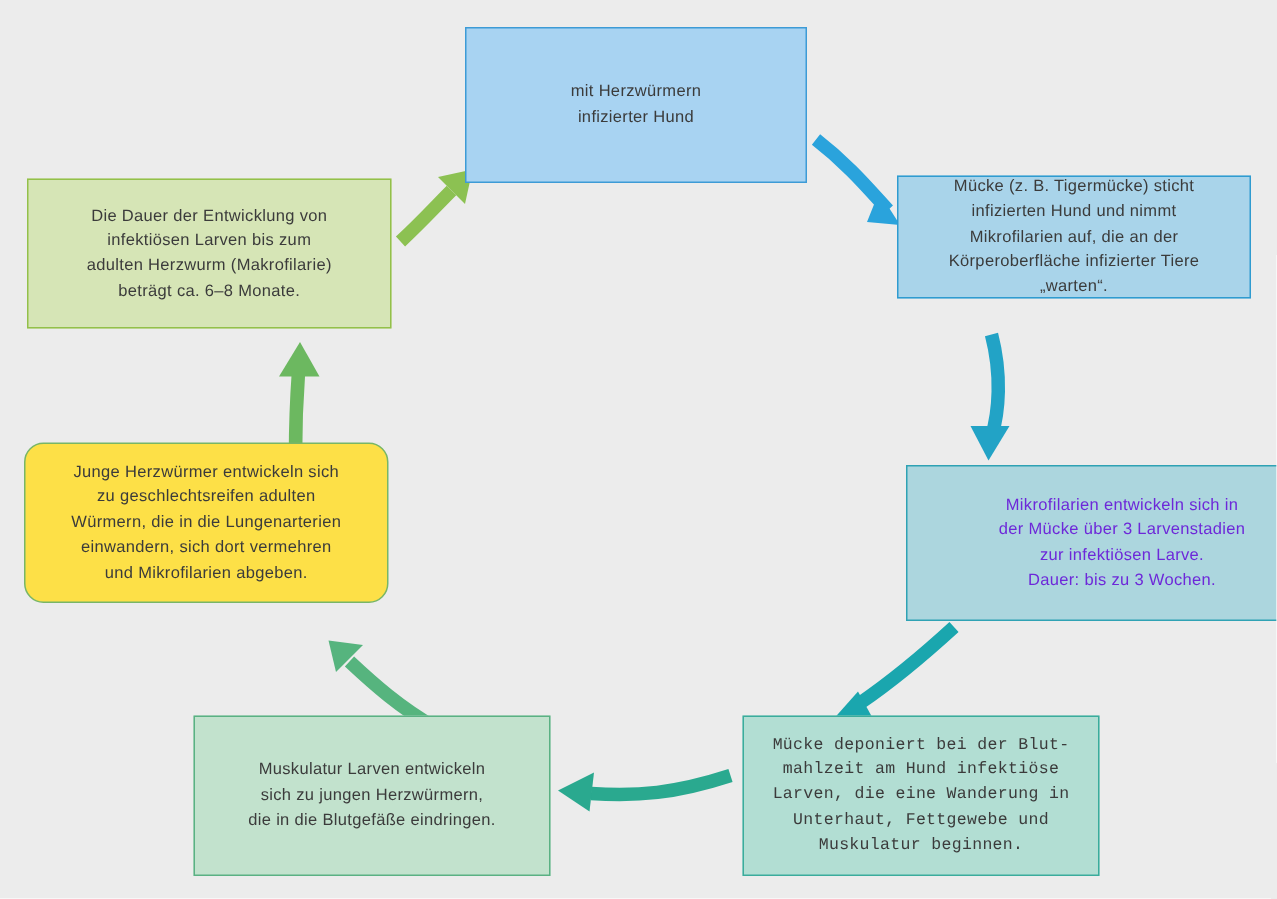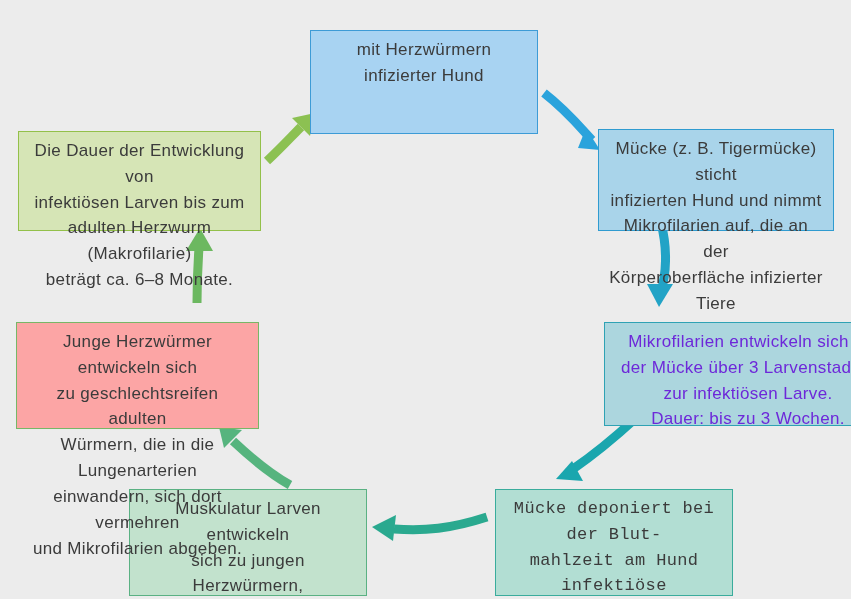--- a/index.html
+++ b/index.html
@@ -22,30 +22,29 @@
     width: 851px;
     height: 599px;
     pointer-events: none;
   }
   .node {
     position: absolute;
     box-sizing: border-box;
     border-style: solid;
     border-width: 1.5px;
     display: flex;
-    align-items: flex-start;
+    align-items: center;
     justify-content: center;
     text-align: center;
     color: #3b3b3b;
-    font-size: 17px;
+    font-size: 11px;
     line-height: 1.52;
     letter-spacing: 0.02em;
     padding: 6px 10px;
     z-index: 2;
-    margin-top: 12px;
   }
   .node .txt {
     display: block;
     white-space: pre-line;
   }
 </style>
 </head>
 <body>
 
 <div id="canvas" style="background: rgb(236, 236, 236);">
@@ -78,21 +77,21 @@
       <g>
         <path d="M 267 161 C 281 148 291 137 301 127" stroke="#8cc152" stroke-width="9" stroke-linecap="butt" fill="none"></path>
         <polygon points="315 113, 310 136, 292 118" fill="#8cc152"></polygon>
       </g>
     </svg>
 
   <div class="node" style="left: 310px; top: 18px; width: 228px; height: 104px; background: rgb(168, 211, 242); border-color: rgb(61, 155, 214); color: rgb(59, 59, 59);">
     <span class="txt">mit Herzwürmern
 infizierter Hund</span>
   </div>
-  <div class="node" style="left: 598px; top: 117px; width: 236px; height: 102px; background: rgb(169, 212, 234); border-color: rgb(47, 155, 208); color: rgb(59, 59, 59);">
+  <div class="node" style="left: 598px; top: 117px; width: 236px; height: 82px; background: rgb(169, 212, 234); border-color: rgb(47, 155, 208); color: rgb(59, 59, 59);">
     <span class="txt">Mücke (z. B. Tigermücke) sticht
 infizierten Hund und nimmt
 Mikrofilarien auf, die an der
 Körperoberfläche infizierter Tiere
 „warten“.</span>
   </div>
   <div class="node" style="left: 604px; top: 310px; width: 288px; height: 104px; background: rgb(172, 214, 222); border-color: rgb(47, 162, 180); color: #6d28d9;">
     <span class="txt">Mikrofilarien entwickeln sich in
 der Mücke über 3 Larvenstadien
 zur infektiösen Larve.
@@ -103,21 +102,21 @@
 mahlzeit am Hund infektiöse
 Larven, die eine Wanderung in
 Unterhaut, Fettgewebe und
 Muskulatur beginnen.</span>
   </div>
   <div class="node" style="left: 129px; top: 477px; width: 238px; height: 107px; background: rgb(194, 226, 205); border-color: rgb(90, 177, 131); color: rgb(59, 59, 59);">
     <span class="txt">Muskulatur Larven entwickeln
 sich zu jungen Herzwürmern,
 die in die Blutgefäße eindringen.</span>
   </div>
-  <div class="node" style="left: 16px; top: 310px; width: 243px; height: 107px; background: #fca5a5; border-color: rgb(120, 182, 103); color: rgb(59, 59, 59);">
+  <div class="node" style="left: 16px; top: 295px; width: 243px; height: 107px; background: #fde047; border-color: rgb(120, 182, 103); color: rgb(59, 59, 59); border-radius: 13px;">
     <span class="txt">Junge Herzwürmer entwickeln sich
 zu geschlechtsreifen adulten
 Würmern, die in die Lungenarterien
 einwandern, sich dort vermehren
 und Mikrofilarien abgeben.</span>
   </div>
   <div class="node" style="left: 18px; top: 119px; width: 243px; height: 100px; background: rgb(214, 229, 182); border-color: rgb(147, 192, 74); color: rgb(59, 59, 59);">
     <span class="txt">Die Dauer der Entwicklung von
 infektiösen Larven bis zum
 adulten Herzwurm (Makrofilarie)

